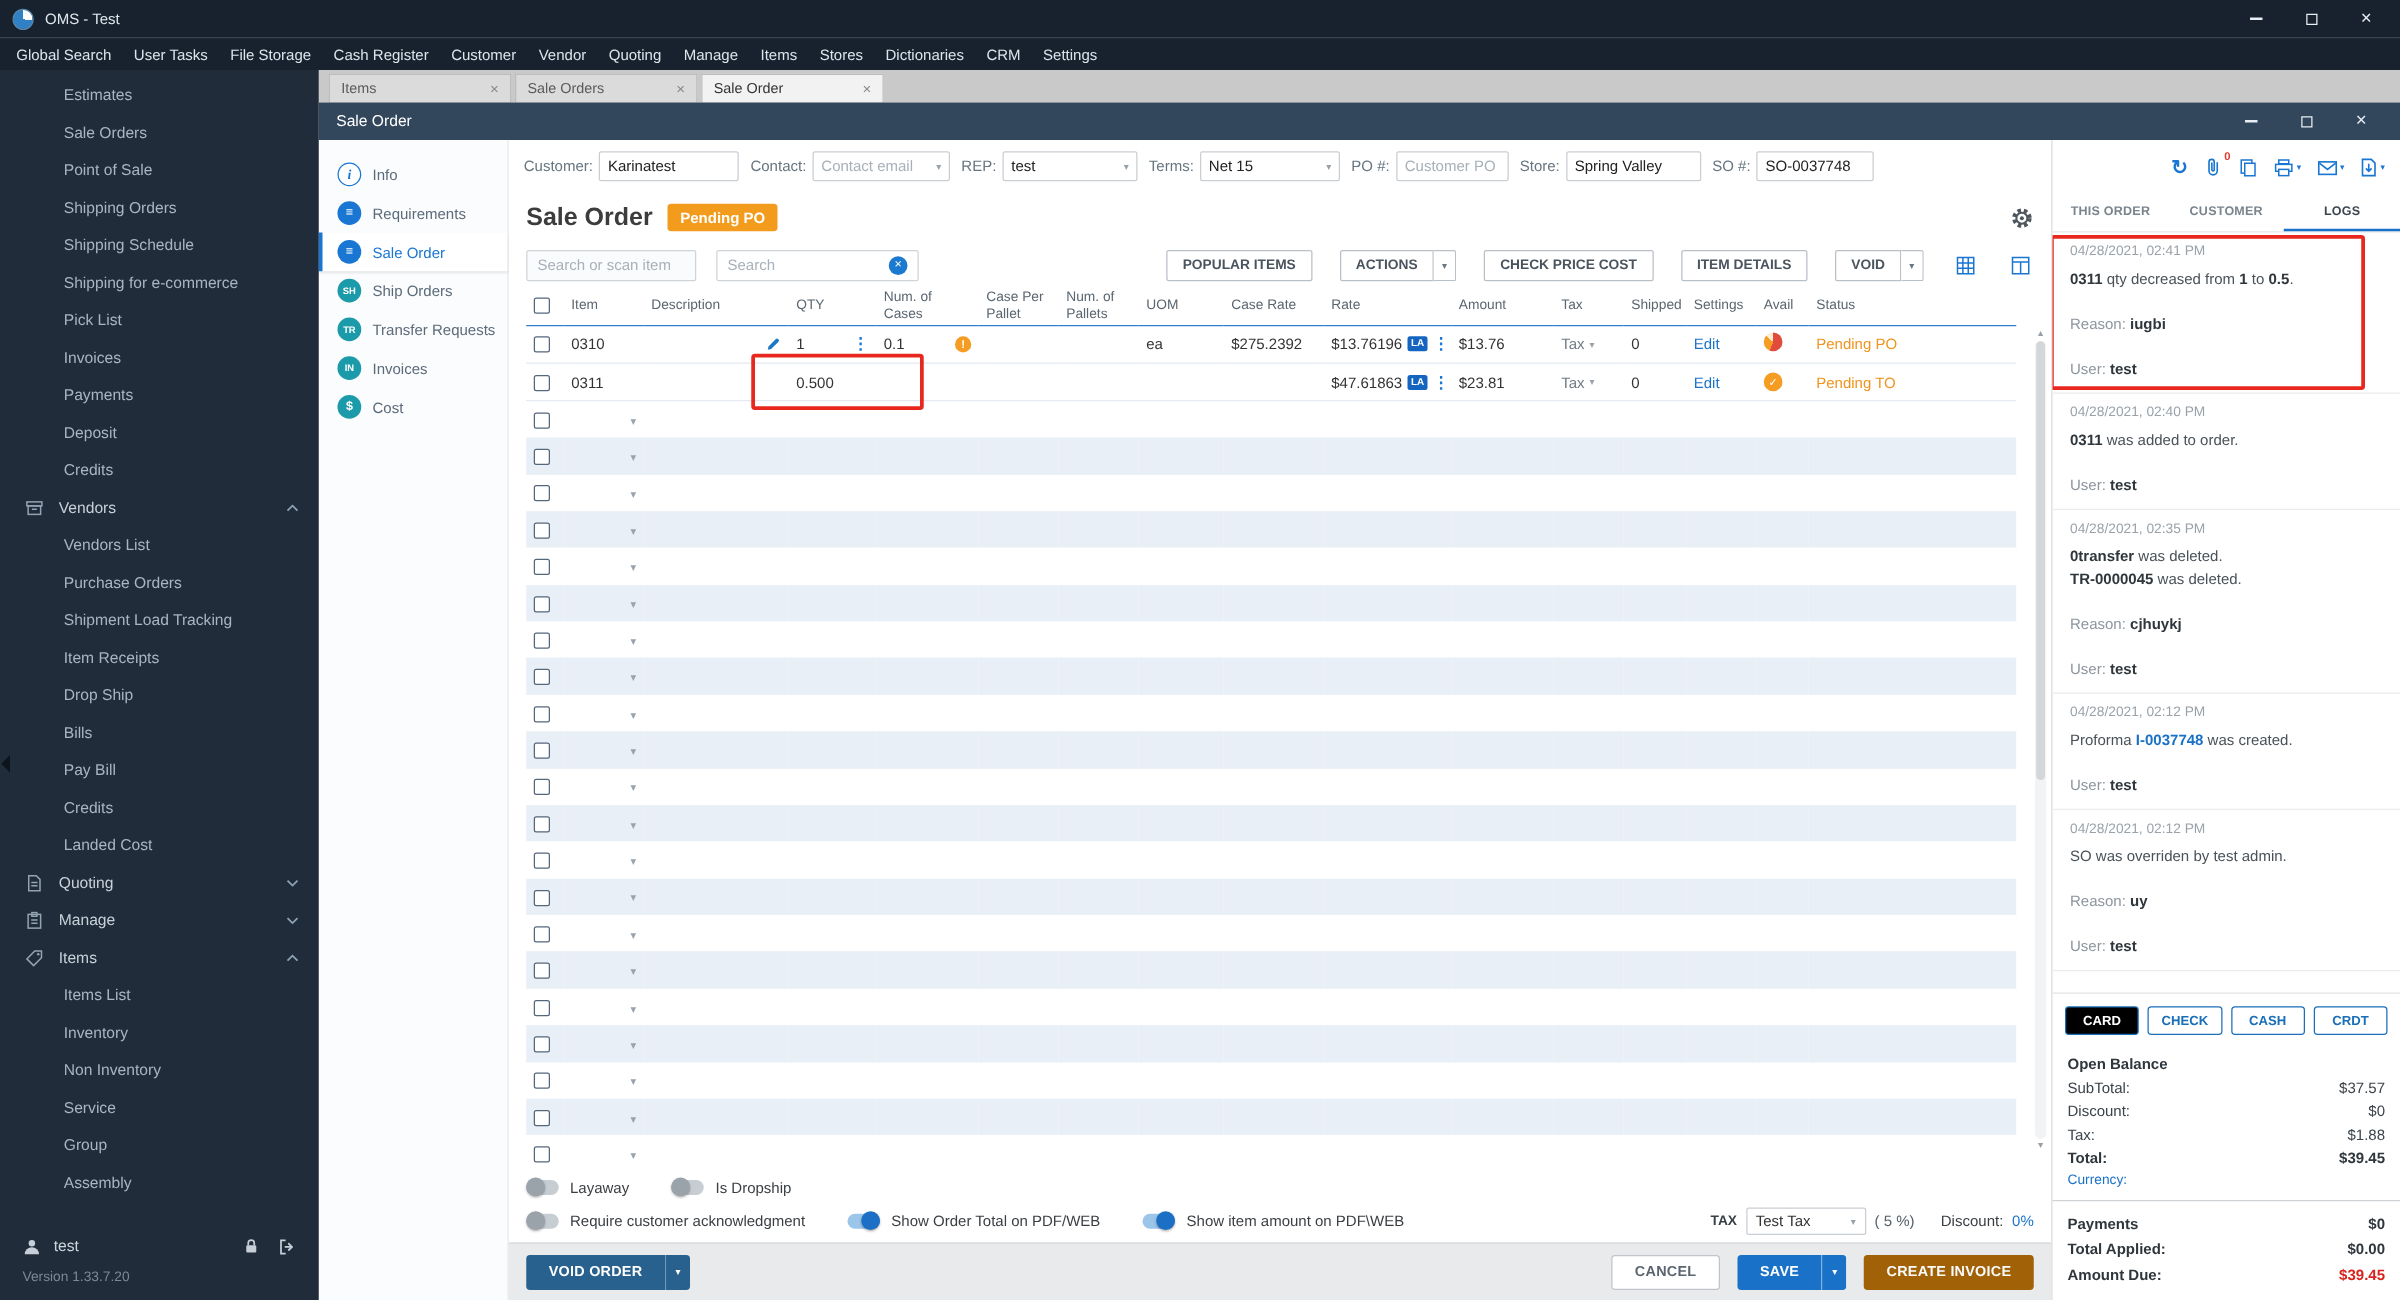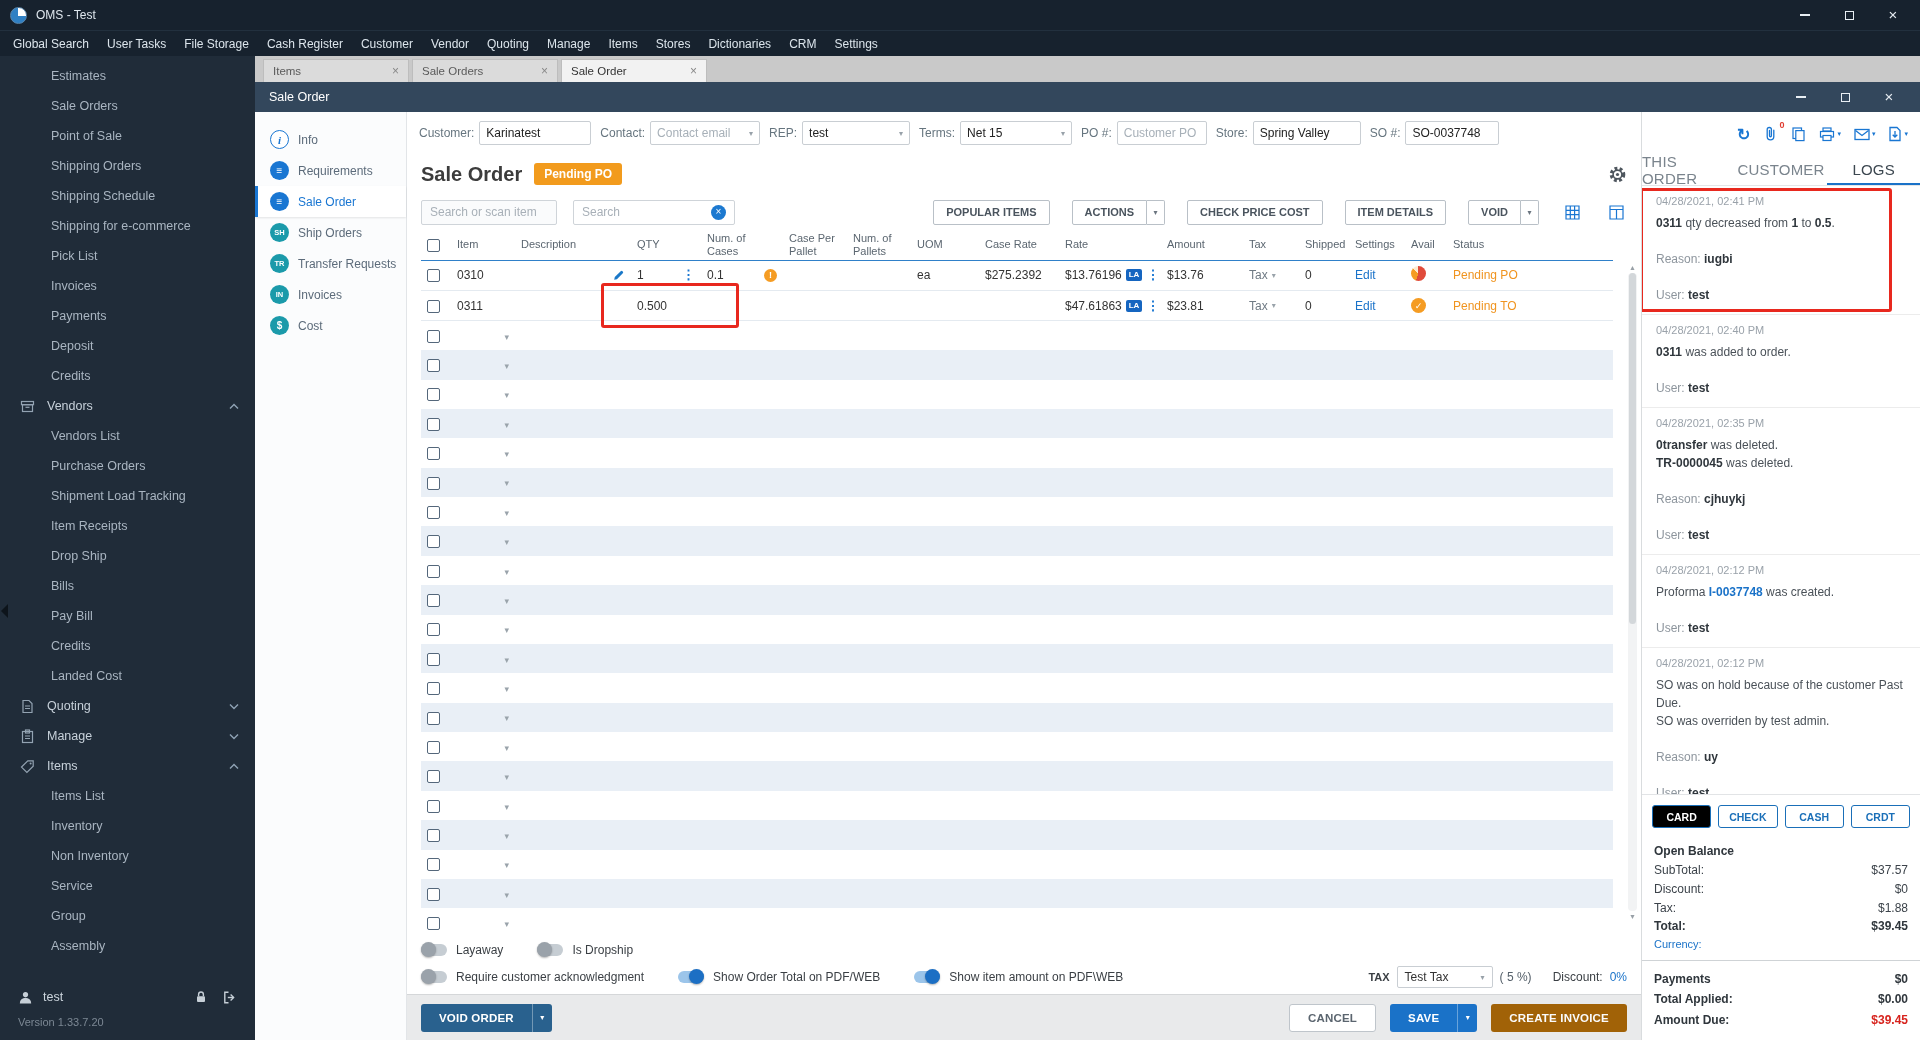--- a/index.html
+++ b/index.html
@@ -141,21 +141,21 @@
 .btn-save{background:#1a72c8;color:#fff;border-radius:3px 0 0 3px}
 .btn-create{background:#a16207;color:#fafbfc;cursor:default}
 
 
 .right-panel{width:279px;border-left:1px solid #d9dcde;display:flex;flex-direction:column;flex:none;background:#fff}
 .rp-icons{height:44px;display:flex;align-items:center;justify-content:flex-end;gap:13px;padding:0 12px;flex:none}
 .rp-icon{position:relative;display:flex;align-items:center;color:#1976d2;cursor:pointer;font-size:16px;font-weight:bold}
 .attach-badge{position:absolute;top:-6px;right:-6px;color:#e03c31;font-size:9px;font-weight:bold}
 .rp-caret{color:#1976d2;font-size:7px;margin-left:2px;font-weight:normal}
 .rp-tabs{height:30px;display:flex;border-bottom:1px solid #e4e6e8;flex:none}
-.rp-tab{flex:1;display:flex;align-items:center;justify-content:center;font-size:15px;font-weight:normal;color:#7a848d;cursor:pointer;border-bottom:2px solid transparent;letter-spacing:.2px}
+.rp-tab{flex:1;display:flex;align-items:center;justify-content:center;font-size:10px;font-weight:bold;color:#7a848d;cursor:pointer;border-bottom:2px solid transparent;letter-spacing:.2px}
 .rp-tab.active{color:#3c4750;border-bottom-color:#1a72c8}
 .logs{flex:1;overflow:hidden;min-height:0}
 .log-entry{position:relative;padding:9px 14px 10px;border-bottom:1px solid #ececec}
 .log-date{color:#9aa2aa;font-size:11px;margin-bottom:7px}
 .log-line{font-size:12px;color:#4a5158;line-height:1.5;white-space:normal}
 .seg-bold{font-weight:bold;color:#2f363c}
 .seg-link{font-weight:bold;color:#1a72c8;cursor:pointer}
 .log-meta{margin-top:18px}
 .meta-label{color:#8d959d}
 .pay-row-btns{flex:none;display:flex;gap:7px;padding:10px 10px;border-top:1px solid #e2e4e6}
@@ -1120,21 +1120,20 @@
                 <div class="log-line log-meta"><span class="meta-label">Reason: </span><span class="seg-bold">cjhuykj</span></div>
                 <div class="log-line log-meta"><span class="meta-label">User: </span><span class="seg-bold">test</span></div>
               </div>
               <div class="log-entry">
                 <div class="log-date">04/28/2021, 02:12 PM</div>
                 <div class="log-line"><span>Proforma </span><span class="seg-link">I-0037748</span><span> was created.</span></div>
                 <div class="log-line log-meta"><span class="meta-label">User: </span><span class="seg-bold">test</span></div>
               </div>
               <div class="log-entry">
                 <div class="log-date">04/28/2021, 02:12 PM</div>
-                <div class="log-line"><span>SO was on hold because of the customer Past Due.</span></div>
                 <div class="log-line"><span>SO was overriden by test admin.</span></div>
                 <div class="log-line log-meta"><span class="meta-label">Reason: </span><span class="seg-bold">uy</span></div>
                 <div class="log-line log-meta"><span class="meta-label">User: </span><span class="seg-bold">test</span></div>
               </div>
             </div>
           <div class="pay-row-btns">
               <button class="pay-btn solid">CARD</button>
               <button class="pay-btn">CHECK</button>
               <button class="pay-btn">CASH</button>
               <button class="pay-btn">CRDT</button>

